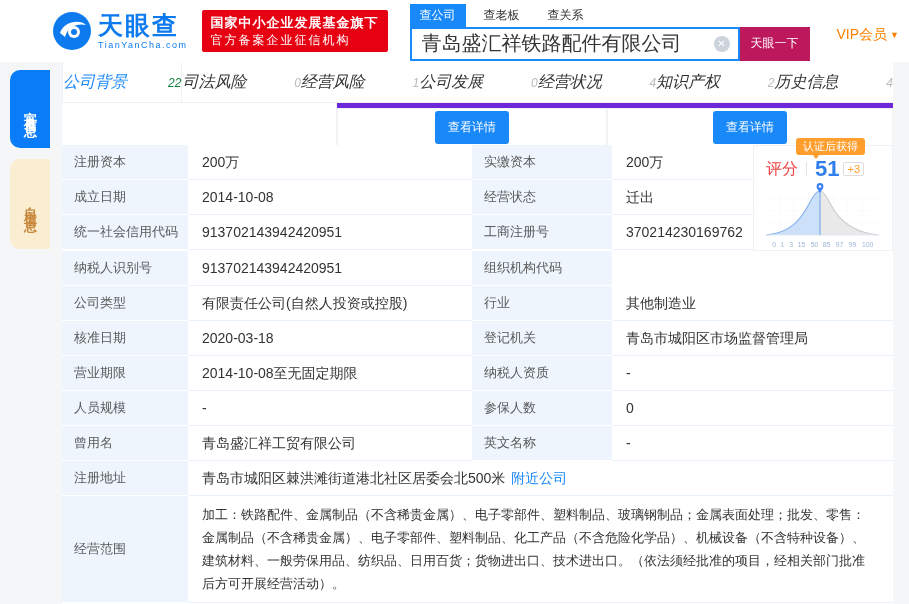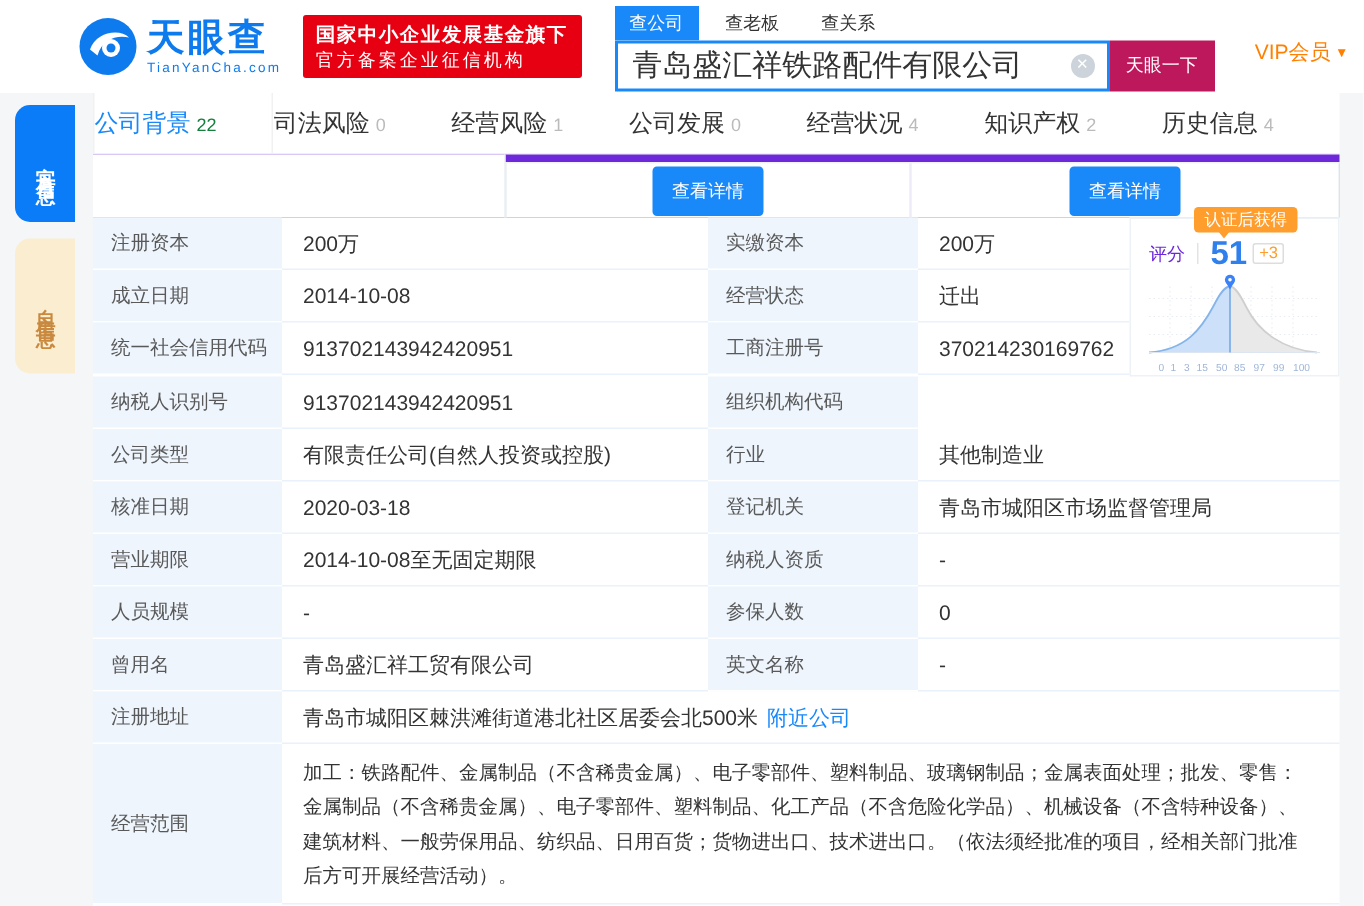--- a/index.html
+++ b/index.html
@@ -39,21 +39,21 @@
     display:flex; align-items:center; justify-content:center; font-weight:bold; }
   .side-official { top:8px; height:78px; background:#0b7cf8; color:#fff;
     border-radius:10px 0 0 10px; font-size:13px; }
   .side-self { top:97px; height:90px; background:#fbedcf; color:#c9893f;
     border-radius:10px 0 0 10px; font-size:13px; }
 
   .panel { margin-left:62px; width:831px; height:542px; background:#fff; }
 
   
   .navbar { height:41px; display:flex; border-bottom:1px solid #f1f1f1; }
-  .navtab { flex:1; display:flex; align-items:center; justify-content:flex-start; cursor:pointer; font-size:16px; color:#333; }
+  .navtab { flex:1; display:flex; align-items:center; justify-content:space-between; cursor:pointer; font-size:16px; color:#333;font-style:italic; }
   .navtab .cnt { font-size:12px; color:#bbb; margin-left:4px; margin-top:2px; }
   .navtab.active { color:#1989fa; border-left:1px solid #f1f1f1; border-right:1px solid #f1f1f1; }
   .navtab.active .cnt { color:#15803d; }
 
   
   .partial-row { height:42px; display:flex; background:#6d28d9; }
   .pcell-a { width:275px; background:#fff; border-right:1px solid #f0f3f6; }
   .pcell { margin-top:5px; background:#fff; border:1px solid #f0f3f6; border-bottom:none;
     display:flex; align-items:center; justify-content:center; }
   .pcell-b { width:270px; }
@@ -75,21 +75,21 @@
     border-bottom:1px solid #e9f1fb; white-space:normal; }
   .near-link { color:#1989fa; cursor:pointer; margin-left:6px; text-decoration:none; }
 
   
   .score-card { width:140px; height:106px; border:1px solid #edf2f7; position:relative; background:#fff; }
   .score-badge { position:absolute; top:-8px; left:42px; background:#ff9d2d; color:#fff;
     font-size:11px; padding:1px 7px; border-radius:3px; white-space:nowrap; }
   .score-badge::after { content:''; position:absolute; left:16px; bottom:-4px;
     border:4px solid transparent; border-top:5px solid #ff9d2d; border-bottom:0; }
   .score-line { display:flex; align-items:center; padding:12px 0 2px 12px; }
-  .score-label { font-size:12px; color:#6d28d9; }
+  .score-label { font-size:16px; color:#ef4444; }
   .score-divider { width:1px; height:14px; background:#e3e3e3; margin:0 8px; }
   .score-value { font-size:22px; font-weight:bold; color:#2f80ed; line-height:1; }
   .score-bonus { margin-left:4px; font-size:11px; color:#ff9d2d; border:1px solid #ddd;
     border-radius:2px; padding:0 3px; background:#fff; }
   .score-chart { padding:0 8px; }
   .axis-labels { display:flex; justify-content:space-between; padding:0 10px; margin-top:-2px; }
   .axis-labels span { font-size:8px; color:#9fb6d8; transform:scale(.85); }
 </style>
 </head>
 <body>

